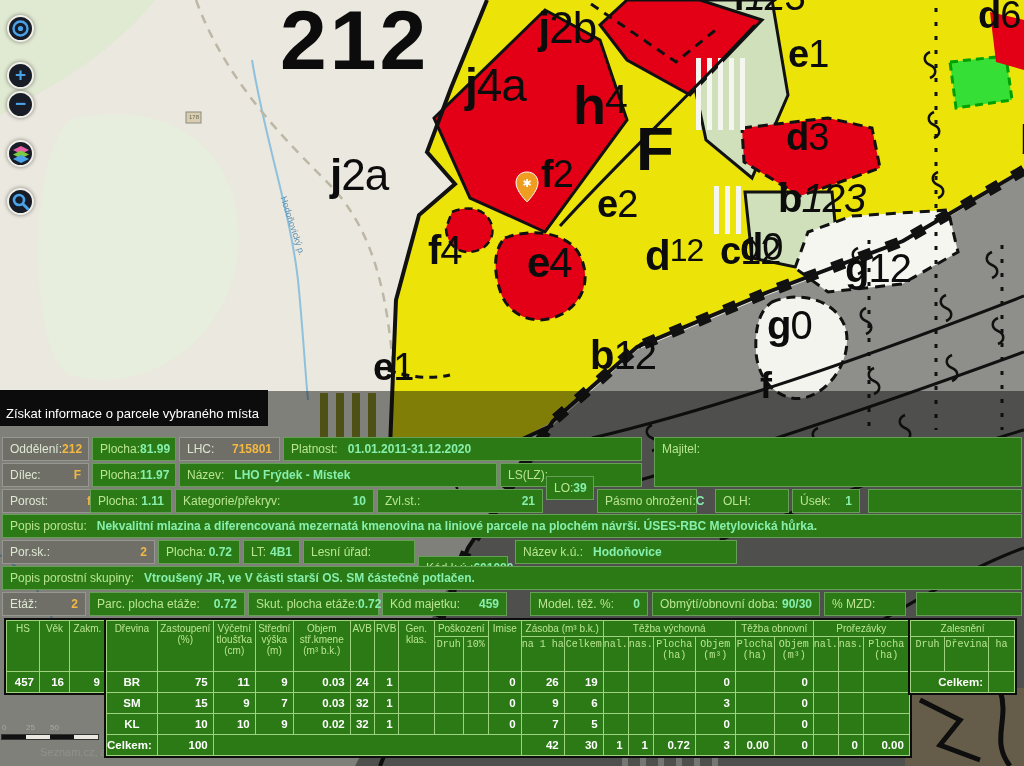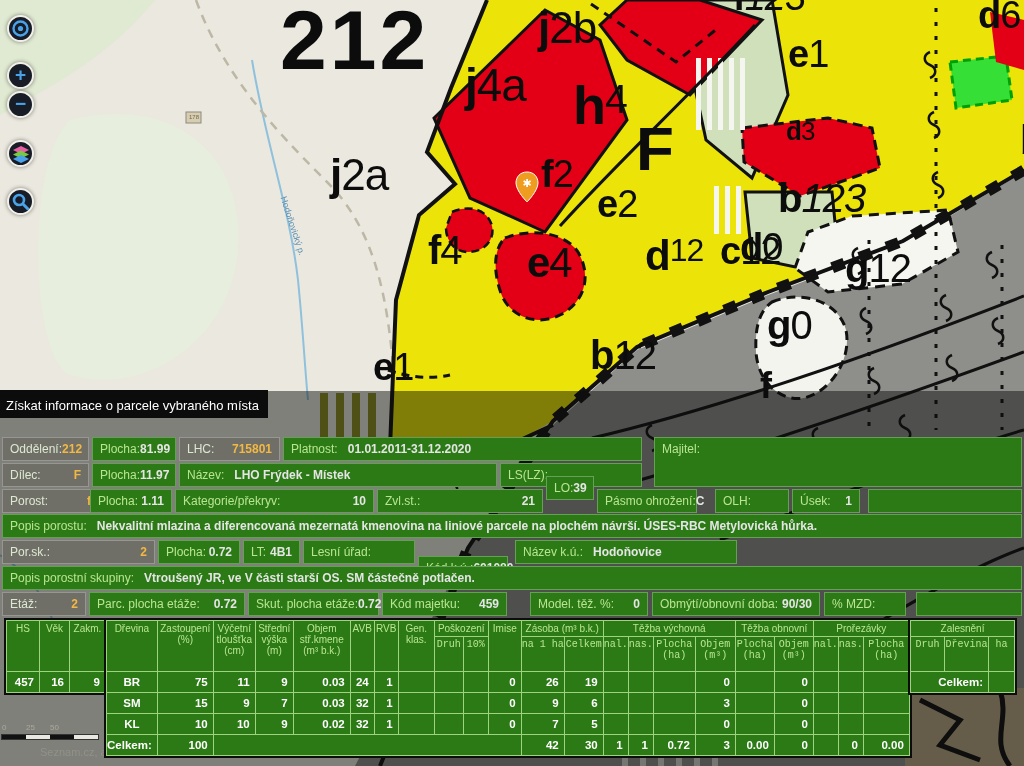--- a/index.html
+++ b/index.html
@@ -25,27 +25,27 @@
             outline:1px solid #333;}
   
   .dim{position:absolute;left:0;top:391px;width:1024px;height:375px;background:rgba(8,10,8,.47);z-index:1;pointer-events:none;}
   
   .mbtn{position:absolute;left:7px;width:27px;height:27px;border-radius:50%;background:#171c26;
         border:2px solid #f0f0e8;box-sizing:border-box;display:flex;align-items:center;justify-content:center;
         z-index:3;cursor:pointer;box-shadow:0 0 4px rgba(0,0,0,.45);}
   .mbtn .glyph{color:#4aa3e8;font-size:19px;font-weight:bold;line-height:1;margin-top:-2px;}
   
   .tooltip{position:absolute;left:0;top:390px;z-index:4;background:#0c0c0c;color:#fff;
-           font-size:13px;padding:8px 9px 5px 6px;white-space:nowrap;}
+           font-size:13px;padding:16px 9px 5px 6px;white-space:nowrap;}
   
   .cell{position:absolute;height:24px;box-sizing:border-box;display:flex;align-items:center;
         justify-content:space-between;padding:0 7px;font-size:12px;z-index:4;
         border:1px solid rgba(255,255,255,.28);}
   .cell .lbl{color:#b9e592;white-space:nowrap;}
-  .cell .val{color:#e5e5e5;font-weight:bold;white-space:nowrap;}
+  .cell .val{color:#86efac;font-weight:bold;white-space:nowrap;}
   .cell.green{background:#2b7a15;}
   .cell.gray{background:#6f6f68;}
   .cell.gray .lbl{color:#dde8d2;}
   .cell.gray .val{color:#f2b843;}
   .cell.vleft{justify-content:flex-start;gap:10px;}
   .cell.tall{height:50px;align-items:flex-start;padding-top:4px;}
   
   .tblwrap{position:absolute;z-index:4;outline:2px solid #0d0d0d;background:#2b7a15;}
   table.tbl{border-collapse:collapse;table-layout:fixed;}
   .tbl th,.tbl td{border:1px solid #9ed47f;overflow:hidden;box-sizing:border-box;}
@@ -167,21 +167,21 @@
     <span class="ml" style="left:330px;top:153px;font-size:44px"><b>j</b><span class="sfx">2a</span></span>
     <span class="ml" style="left:428px;top:230px;font-size:40px"><b>f</b><span class="sfx">4</span></span>
     <span class="ml" style="left:527px;top:242px;font-size:42px"><b>e</b><span class="sfx">4</span></span>
     <span class="ml" style="left:373px;top:348px;font-size:38px"><b>e</b><span class="sfx">1</span></span>
     <span class="ml raise" style="left:645px;top:235px;font-size:42px"><b>d</b><span class="sfx">12</span></span>
     <span class="ml" style="left:590px;top:335px;font-size:40px"><b>b</b><span class="sfx">12</span></span>
     <span class="ml" style="left:720px;top:232px;font-size:38px"><b>c</b><span class="sfx">12</span></span>
     <span class="ml" style="left:845px;top:248px;font-size:40px"><b>g</b><span class="sfx">12</span></span>
     <span class="ml" style="left:767px;top:305px;font-size:40px"><b>g</b><span class="sfx">0</span></span>
     <span class="ml it" style="left:778px;top:178px;font-size:40px"><b>b</b><span class="sfx">123</span></span>
-    <span class="ml" style="left:786px;top:118px;font-size:26px"><b>d</b><span class="sfx">3</span></span>
+    <span class="ml" style="left:786px;top:118px;font-size:38px"><b>d</b><span class="sfx">3</span></span>
     <span class="ml" style="left:740px;top:228px;font-size:38px"><b>d</b><span class="sfx">0</span></span>
     <span class="ml" style="left:788px;top:35px;font-size:38px"><b>e</b><span class="sfx">1</span></span>
     <span class="ml" style="left:978px;top:-4px;font-size:38px"><b>d</b><span class="sfx">6</span></span>
     <span class="ml" style="left:1020px;top:120px;font-size:40px"><b>b</b><span class="sfx">1</span></span>
     <span class="ml it" style="left:733px;top:-22px;font-size:38px"><b>f</b><span class="sfx">123</span></span>
     <span class="ml" style="left:760px;top:368px;font-size:36px"><b>f</b><span class="sfx"></span></span>
     <span class="bldg-label" style="left:189px;top:114px"><span>178</span></span>
     <span class="stream-label" style="left:288px;top:195px">Hodoňovický p.</span>
   </div>
 

